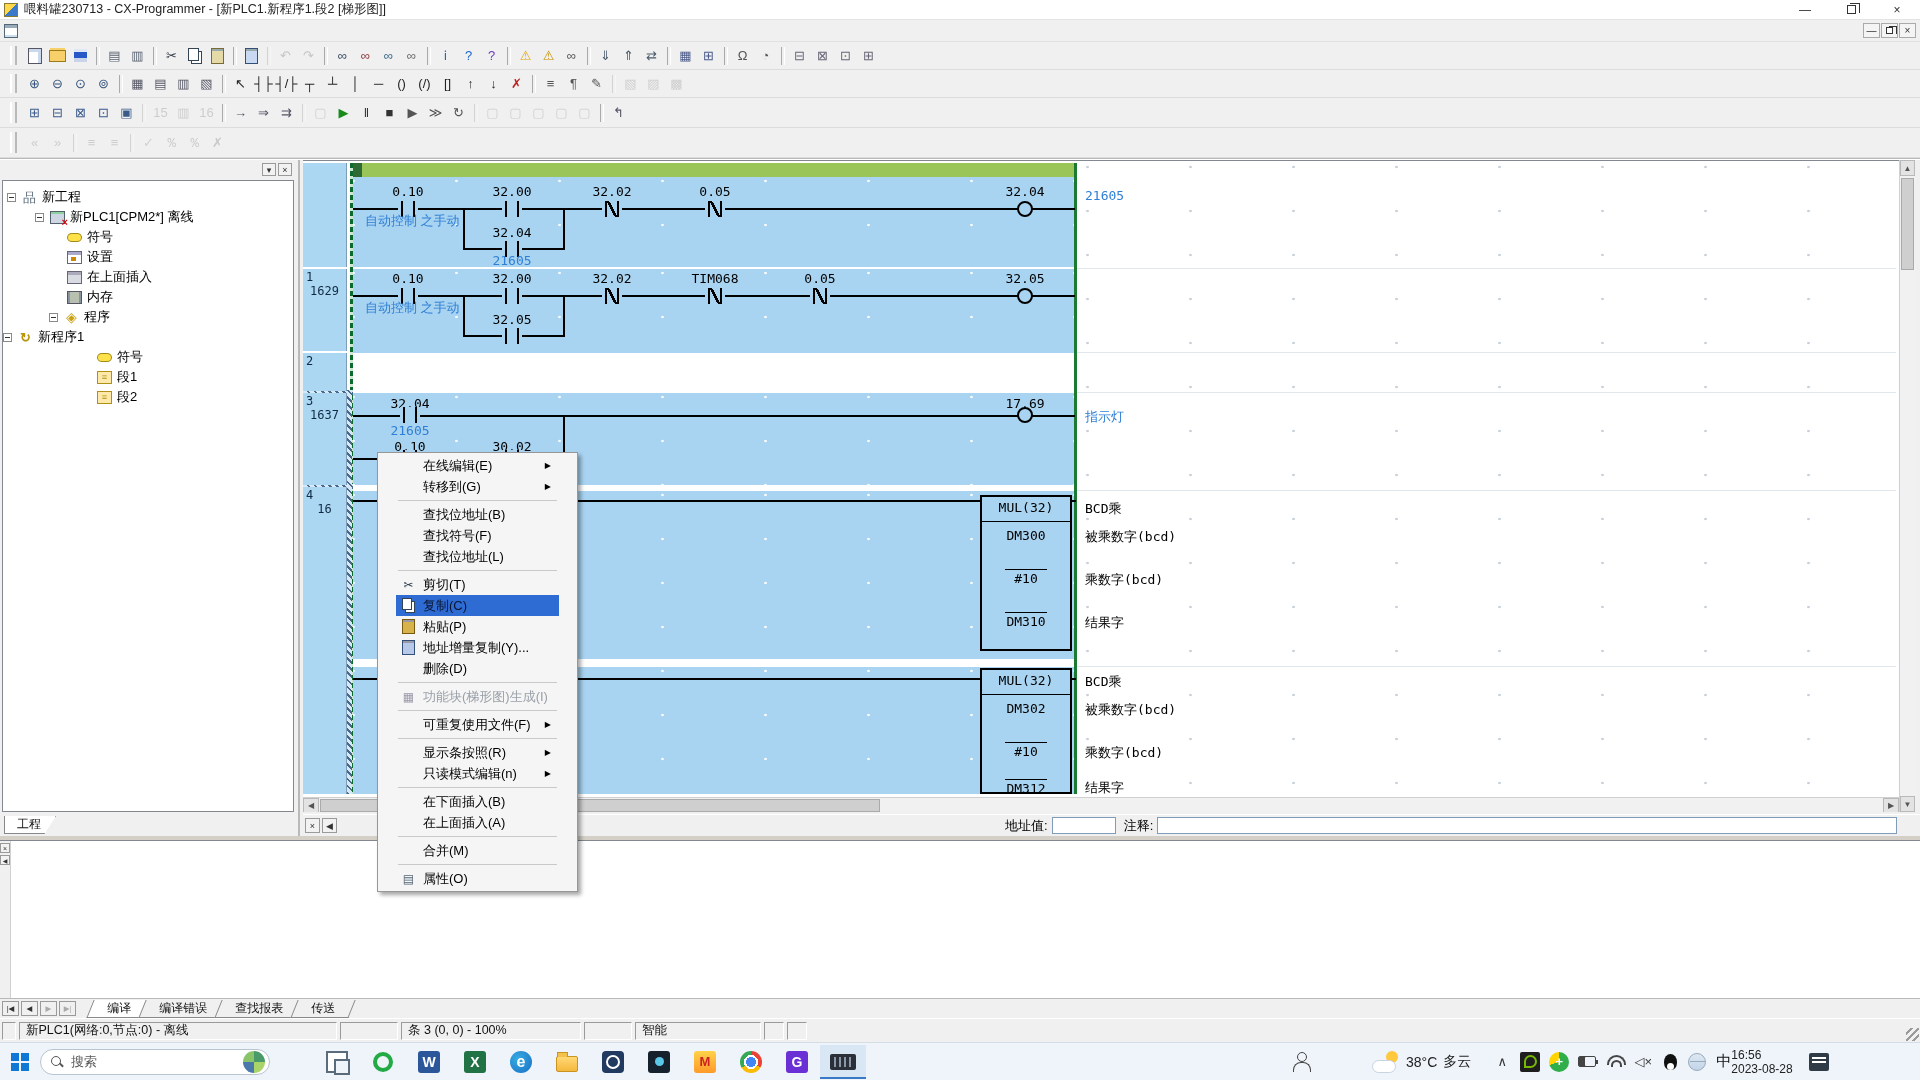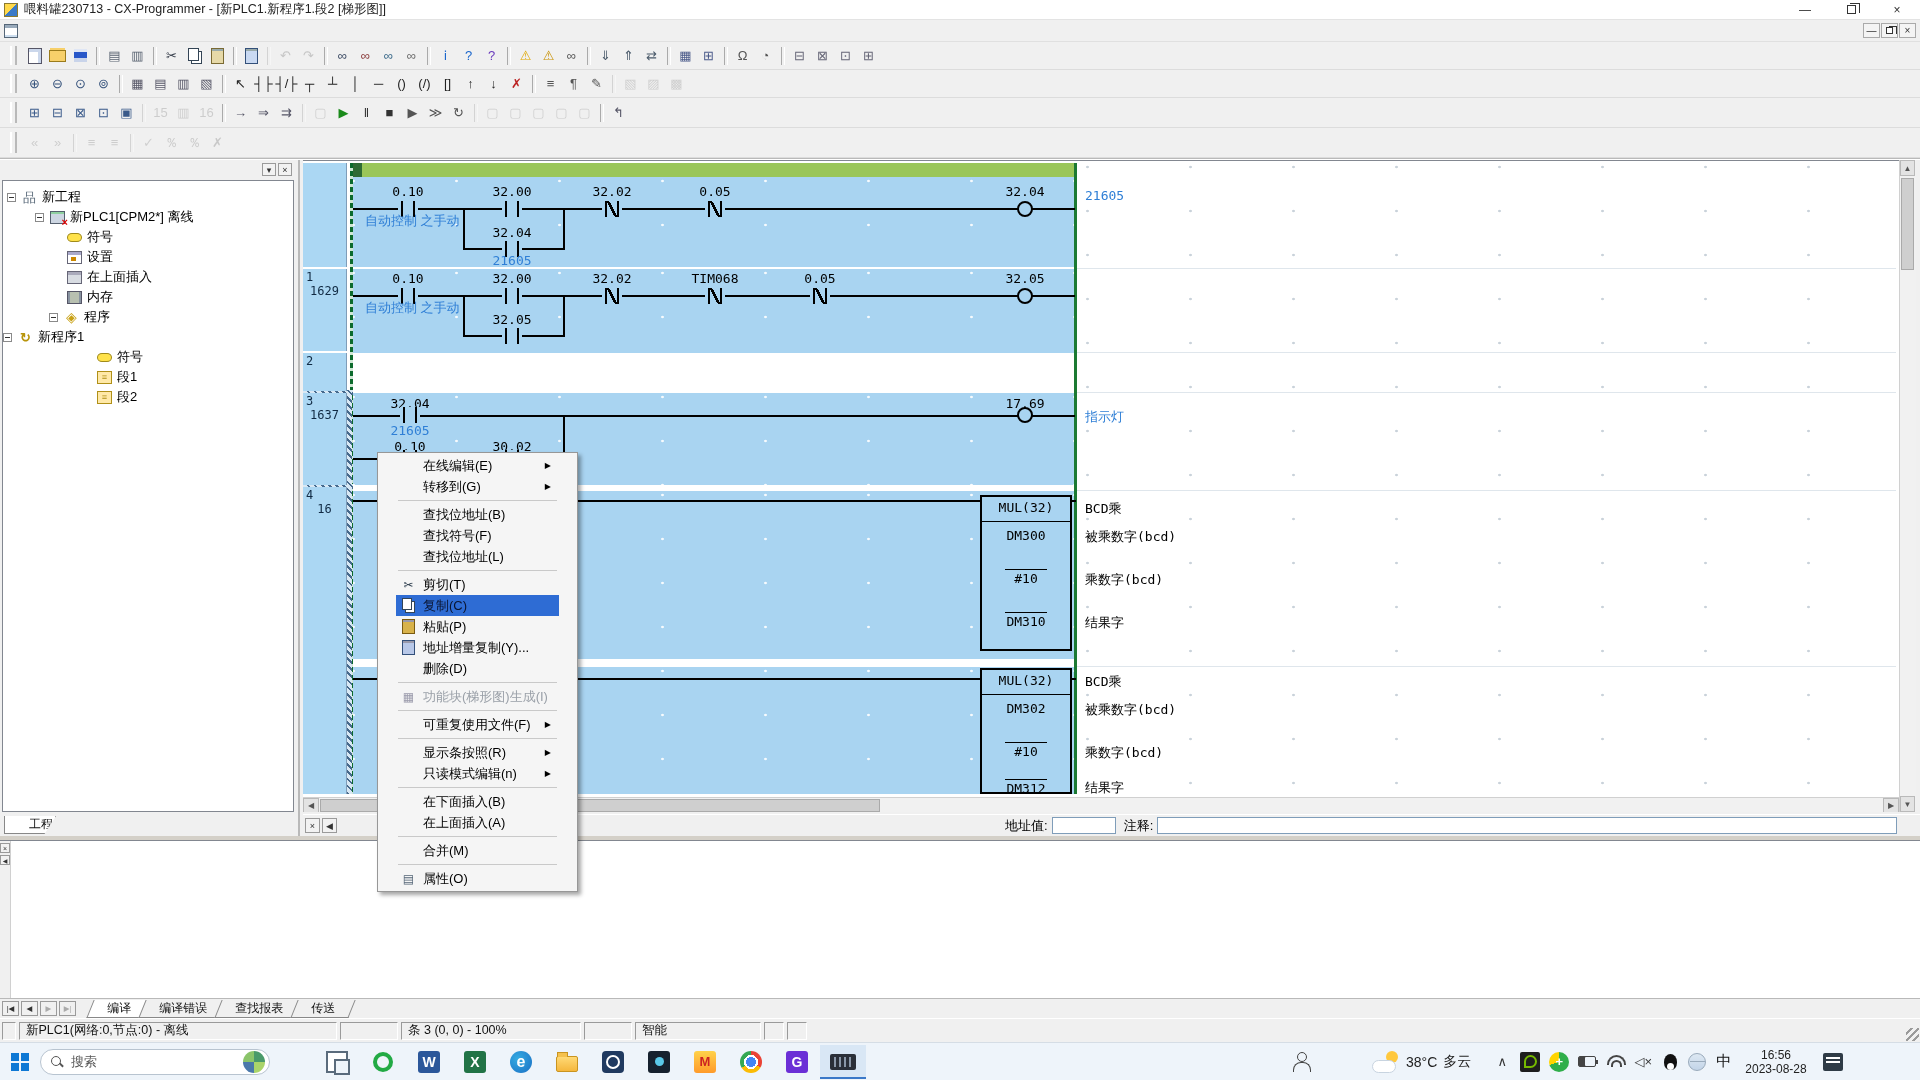--- a/index.html
+++ b/index.html
@@ -60,21 +60,21 @@
   .tico[data-k="sym"]{background:#ffe24a;border:1px solid #a08a1a;border-radius:60%/90%;height:9px;}
   .tico[data-k="set"]{background:#fff;border:1px solid #667;box-shadow:inset 0 3px 0 #aac;}
   .tico[data-k="set"]::after{content:"";position:absolute;left:3px;bottom:2px;width:5px;height:4px;background:#c80;}
   .tico[data-k="ext"]{background:#d8dce2;border:1px solid #667;box-shadow:inset 0 3px 0 #aab;}
   .tico[data-k="mem"]{background:#b8c0b0;border:1px solid #556;box-shadow:inset 2px 0 0 #8893a0,inset -2px 0 0 #8893a0;}
   .tico[data-k="prgs"]::before{content:"◈";color:#c8a012;font-size:14px;}
   .tico[data-k="prg"]::before{content:"↻";color:#b8940a;font-weight:bold;font-size:13px;}
   .tico[data-k="sec"]{background:#ffe9a8;border:1px solid #b09018;}
   .tico[data-k="sec"]::after{content:"≡";color:#b09018;font-size:9px;line-height:9px;}
   .tlabel{font-size:13px;color:#000;}
-  .treetab{position:absolute;left:4px;bottom:2px;width:52px;height:18px;background:#fff;border:1px solid #888;border-top:none;clip-path:polygon(0 0,100% 0,78% 100%,0 100%);display:flex;align-items:flex-end;padding-left:24px;font-size:12px;}
+  .treetab{position:absolute;left:4px;bottom:2px;width:52px;height:18px;background:#fff;border:1px solid #888;border-top:none;clip-path:polygon(0 0,100% 0,78% 100%,0 100%);display:flex;align-items:flex-end;padding-left:12px;font-size:12px;}
 
   
   .ladder{position:absolute;left:303px;top:160px;width:1596px;height:652px;background:#fff;overflow:hidden;border-top:1px solid #828790;}
   .rarea{position:absolute;left:776px;top:2px;width:818px;height:631px;background:#fff;background-image:radial-gradient(circle,#c9d2da 1px,transparent 1.6px);background-size:103px 44px;background-position:60px 26px;}
   .gcell{position:absolute;left:0;width:44px;background:#abd7f3;border-right:1px solid #7f9db9;}
   .gnum{position:absolute;left:3px;top:1px;font:12px "DejaVu Sans Mono",monospace;color:#102a43;}
   .gstep{position:absolute;left:0;top:15px;width:100%;text-align:center;font:12px "DejaVu Sans Mono",monospace;color:#102a43;}
   .bluebg{position:absolute;left:47px;width:725px;background:#a9d4f1;background-image:radial-gradient(circle,rgba(255,255,255,.9) 1px,transparent 1.6px);background-size:103px 44px;background-position:55px 26px;}
   .greenbar{position:absolute;left:47px;top:2px;width:725px;height:14px;background:#9ac659;}
   .greensq{position:absolute;left:47px;top:2px;width:12px;height:14px;background:#2e6b34;}
@@ -184,21 +184,21 @@
   .trayi[data-k="batt"]::before{content:"";width:16px;height:9px;border:1.5px solid #444;border-radius:2px;box-shadow:inset 1px 0 0 #444,inset 6px 0 0 #444;}
   .trayi[data-k="batt"]::after{content:"";position:absolute;right:-2px;top:9px;width:2px;height:4px;background:#444;}
   .trayi[data-k="wifi"]{width:20px;}
   .trayi[data-k="wifi"]::before{content:"";position:absolute;left:2px;top:4px;width:15px;height:8px;border:2px solid #444;border-bottom:none;border-radius:10px 10px 0 0;}
   .trayi[data-k="wifi"]::after{content:"";position:absolute;left:6px;top:9px;width:7px;height:5px;border:2px solid #444;border-bottom:none;border-radius:6px 6px 0 0;}
   .trayi[data-k="qq"]::before{content:"";width:13px;height:16px;background:#111;border-radius:50% 50% 45% 45%;}
   .trayi[data-k="qq"]::after{content:"";position:absolute;left:6px;bottom:3px;width:7px;height:7px;background:#fff;border-radius:50%;}
   .trayi[data-k="glb"]::before{content:"";width:16px;height:16px;background:linear-gradient(#dde8f2,#c2d4e8);border:1px solid #9ab;border-radius:50%;}
   .trayi[data-k="glb"]::after{content:"";position:absolute;left:2px;top:10px;width:15px;height:1px;background:#9ab;}
   .ime{font-size:15px;color:#111;margin-left:10px;}
-  .clock{margin-left:14px;text-align:center;font-size:12px;color:#222;line-height:14px;}
+  .clock{text-align:left;font-size:12px;color:#222;line-height:14px;}
   .notif{margin-left:16px;margin-right:12px;width:20px;height:18px;background:#2f3b46;border-radius:2px;position:relative;}
   .notif::before{content:"";position:absolute;left:3px;top:4px;right:3px;height:2px;background:#fff;box-shadow:0 4px 0 #fff;}
 
   
   .ctxmenu{position:absolute;left:345px;top:452px;width:201px;background:#f5f5f5;border:1px solid #979797;box-shadow:3px 3px 4px rgba(0,0,0,.35);padding:2px 18px;z-index:99;margin-left:32px;}
   .cmi{position:relative;height:21px;display:flex;align-items:center;padding-left:27px;font-size:13px;color:#000;white-space:nowrap;}
   .cmi[data-hl="true"]{background:#2e6cd4;color:#0a1430;}
   .cmi[data-disabled="true"]{color:#9aa0a8;}
   .cmi .arrow{position:absolute;right:8px;font-size:8px;}
   .cmi[data-sep="true"]{margin-bottom:7px;}

